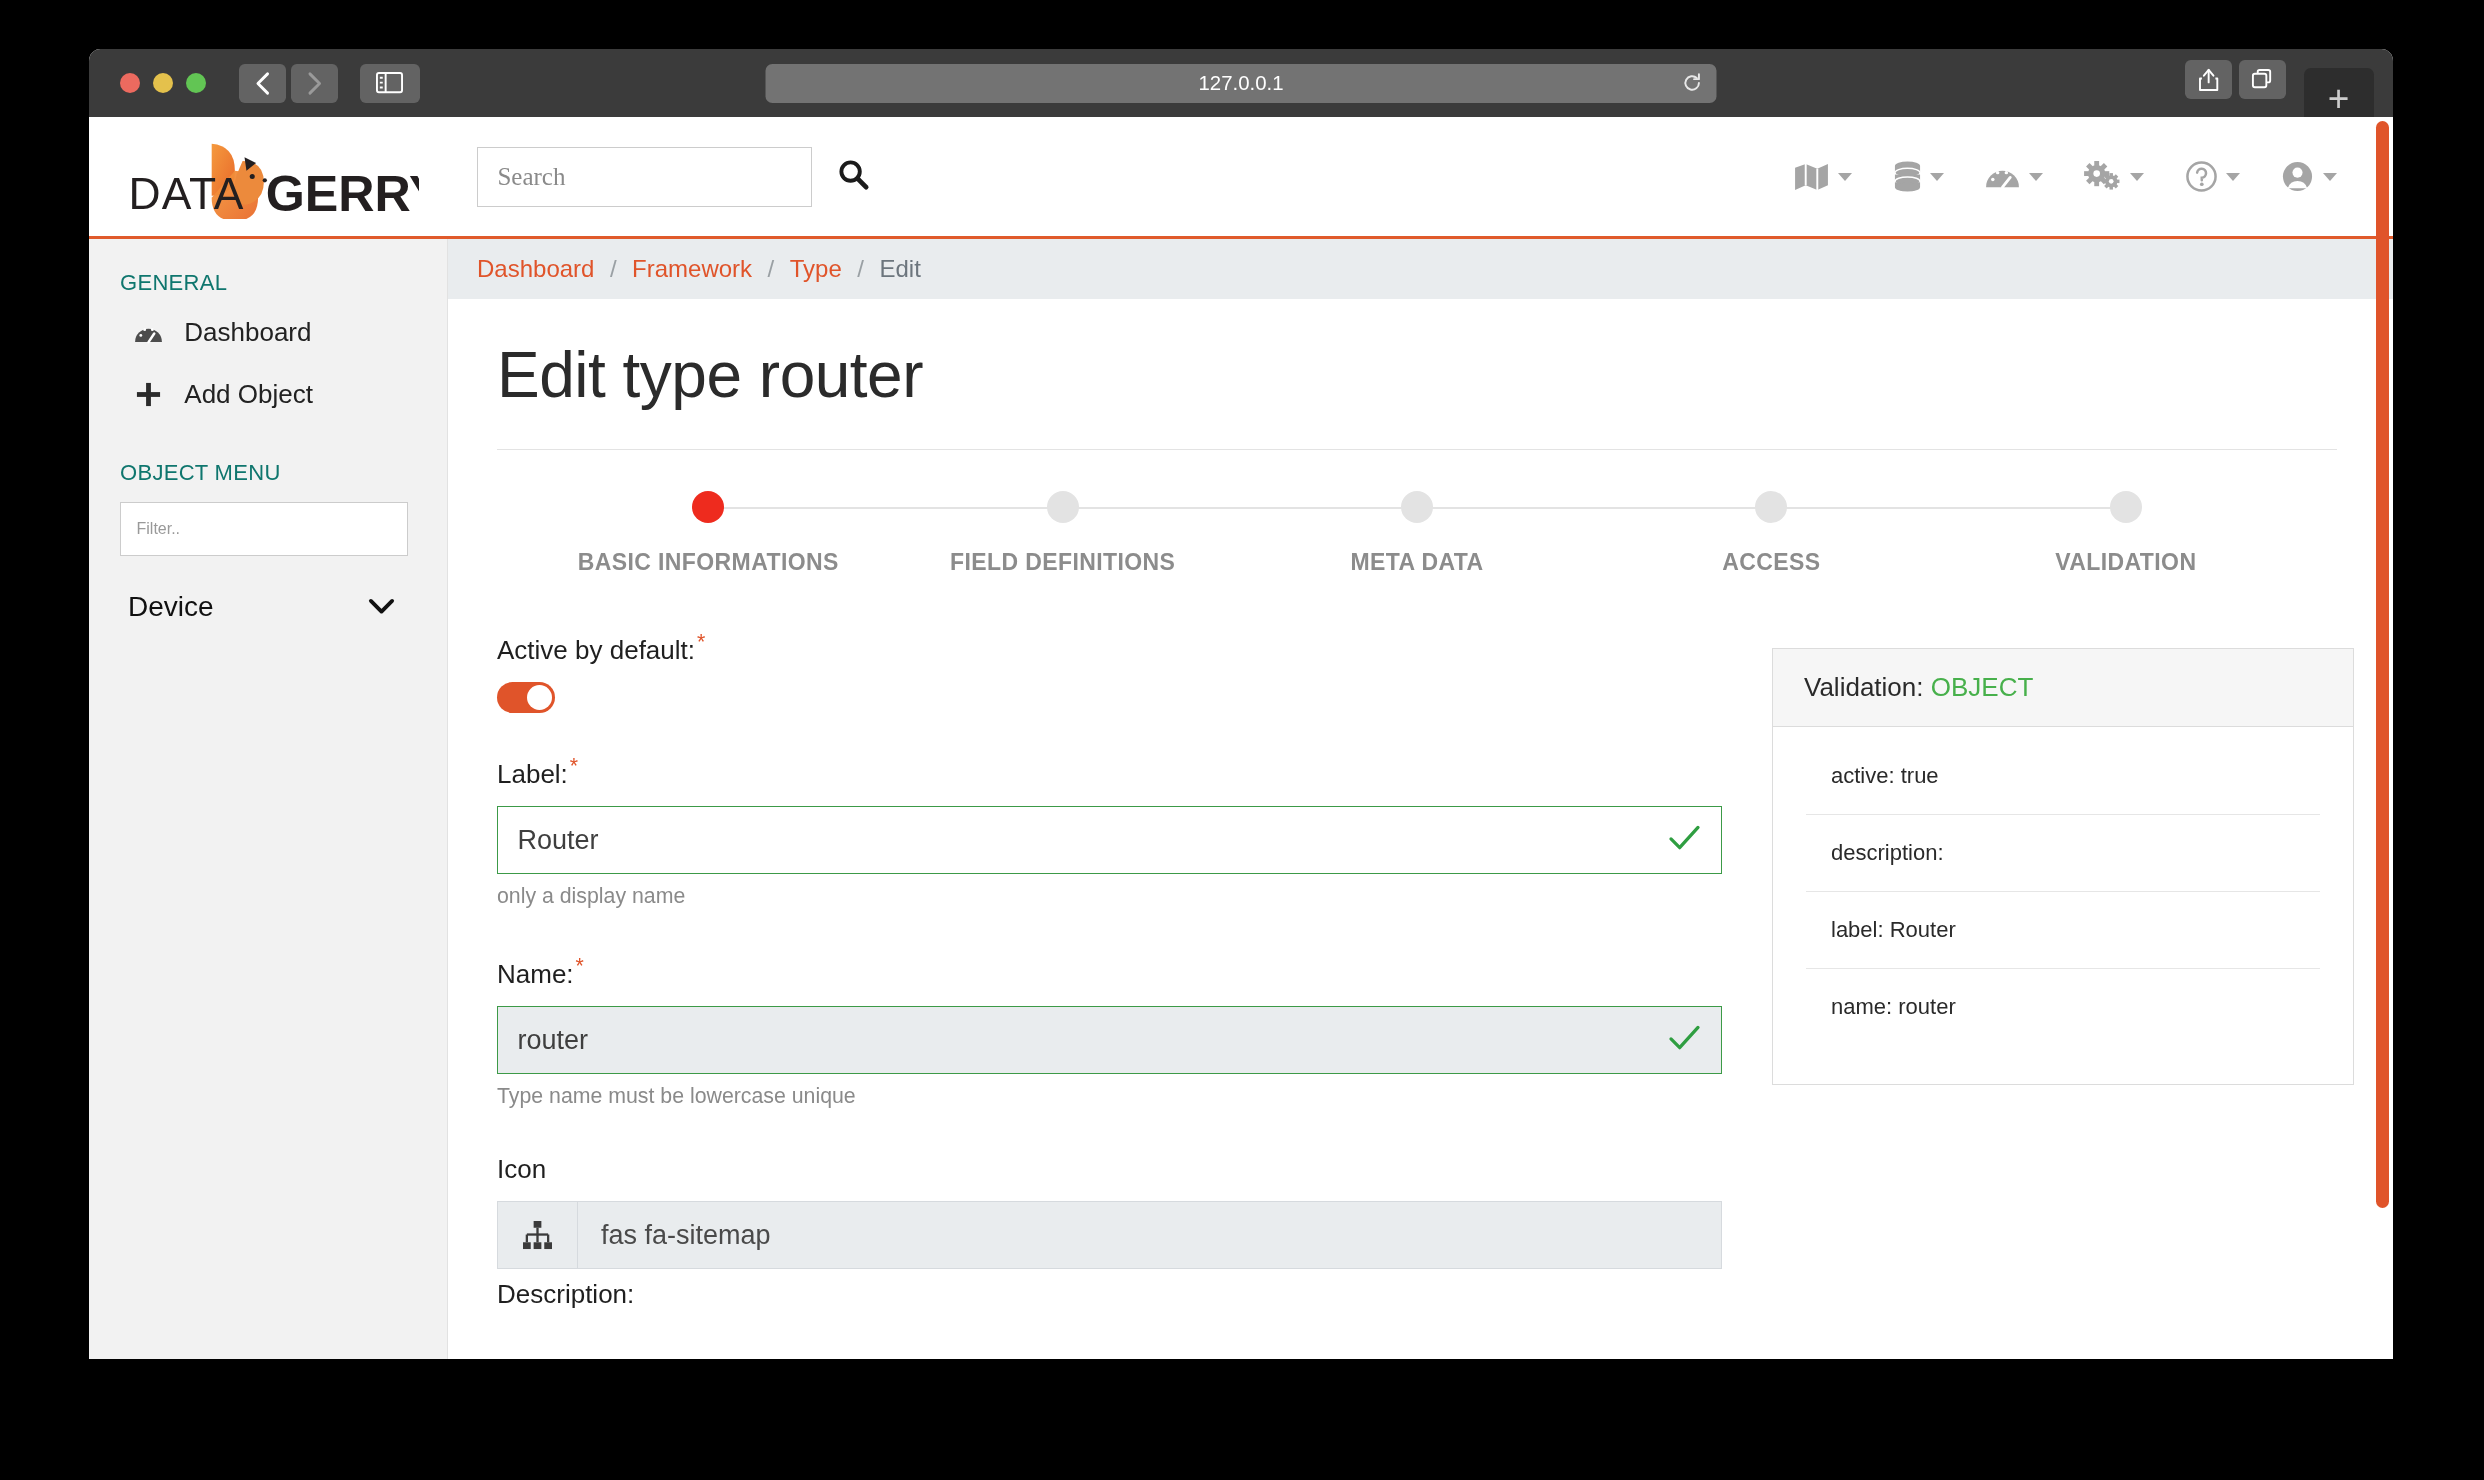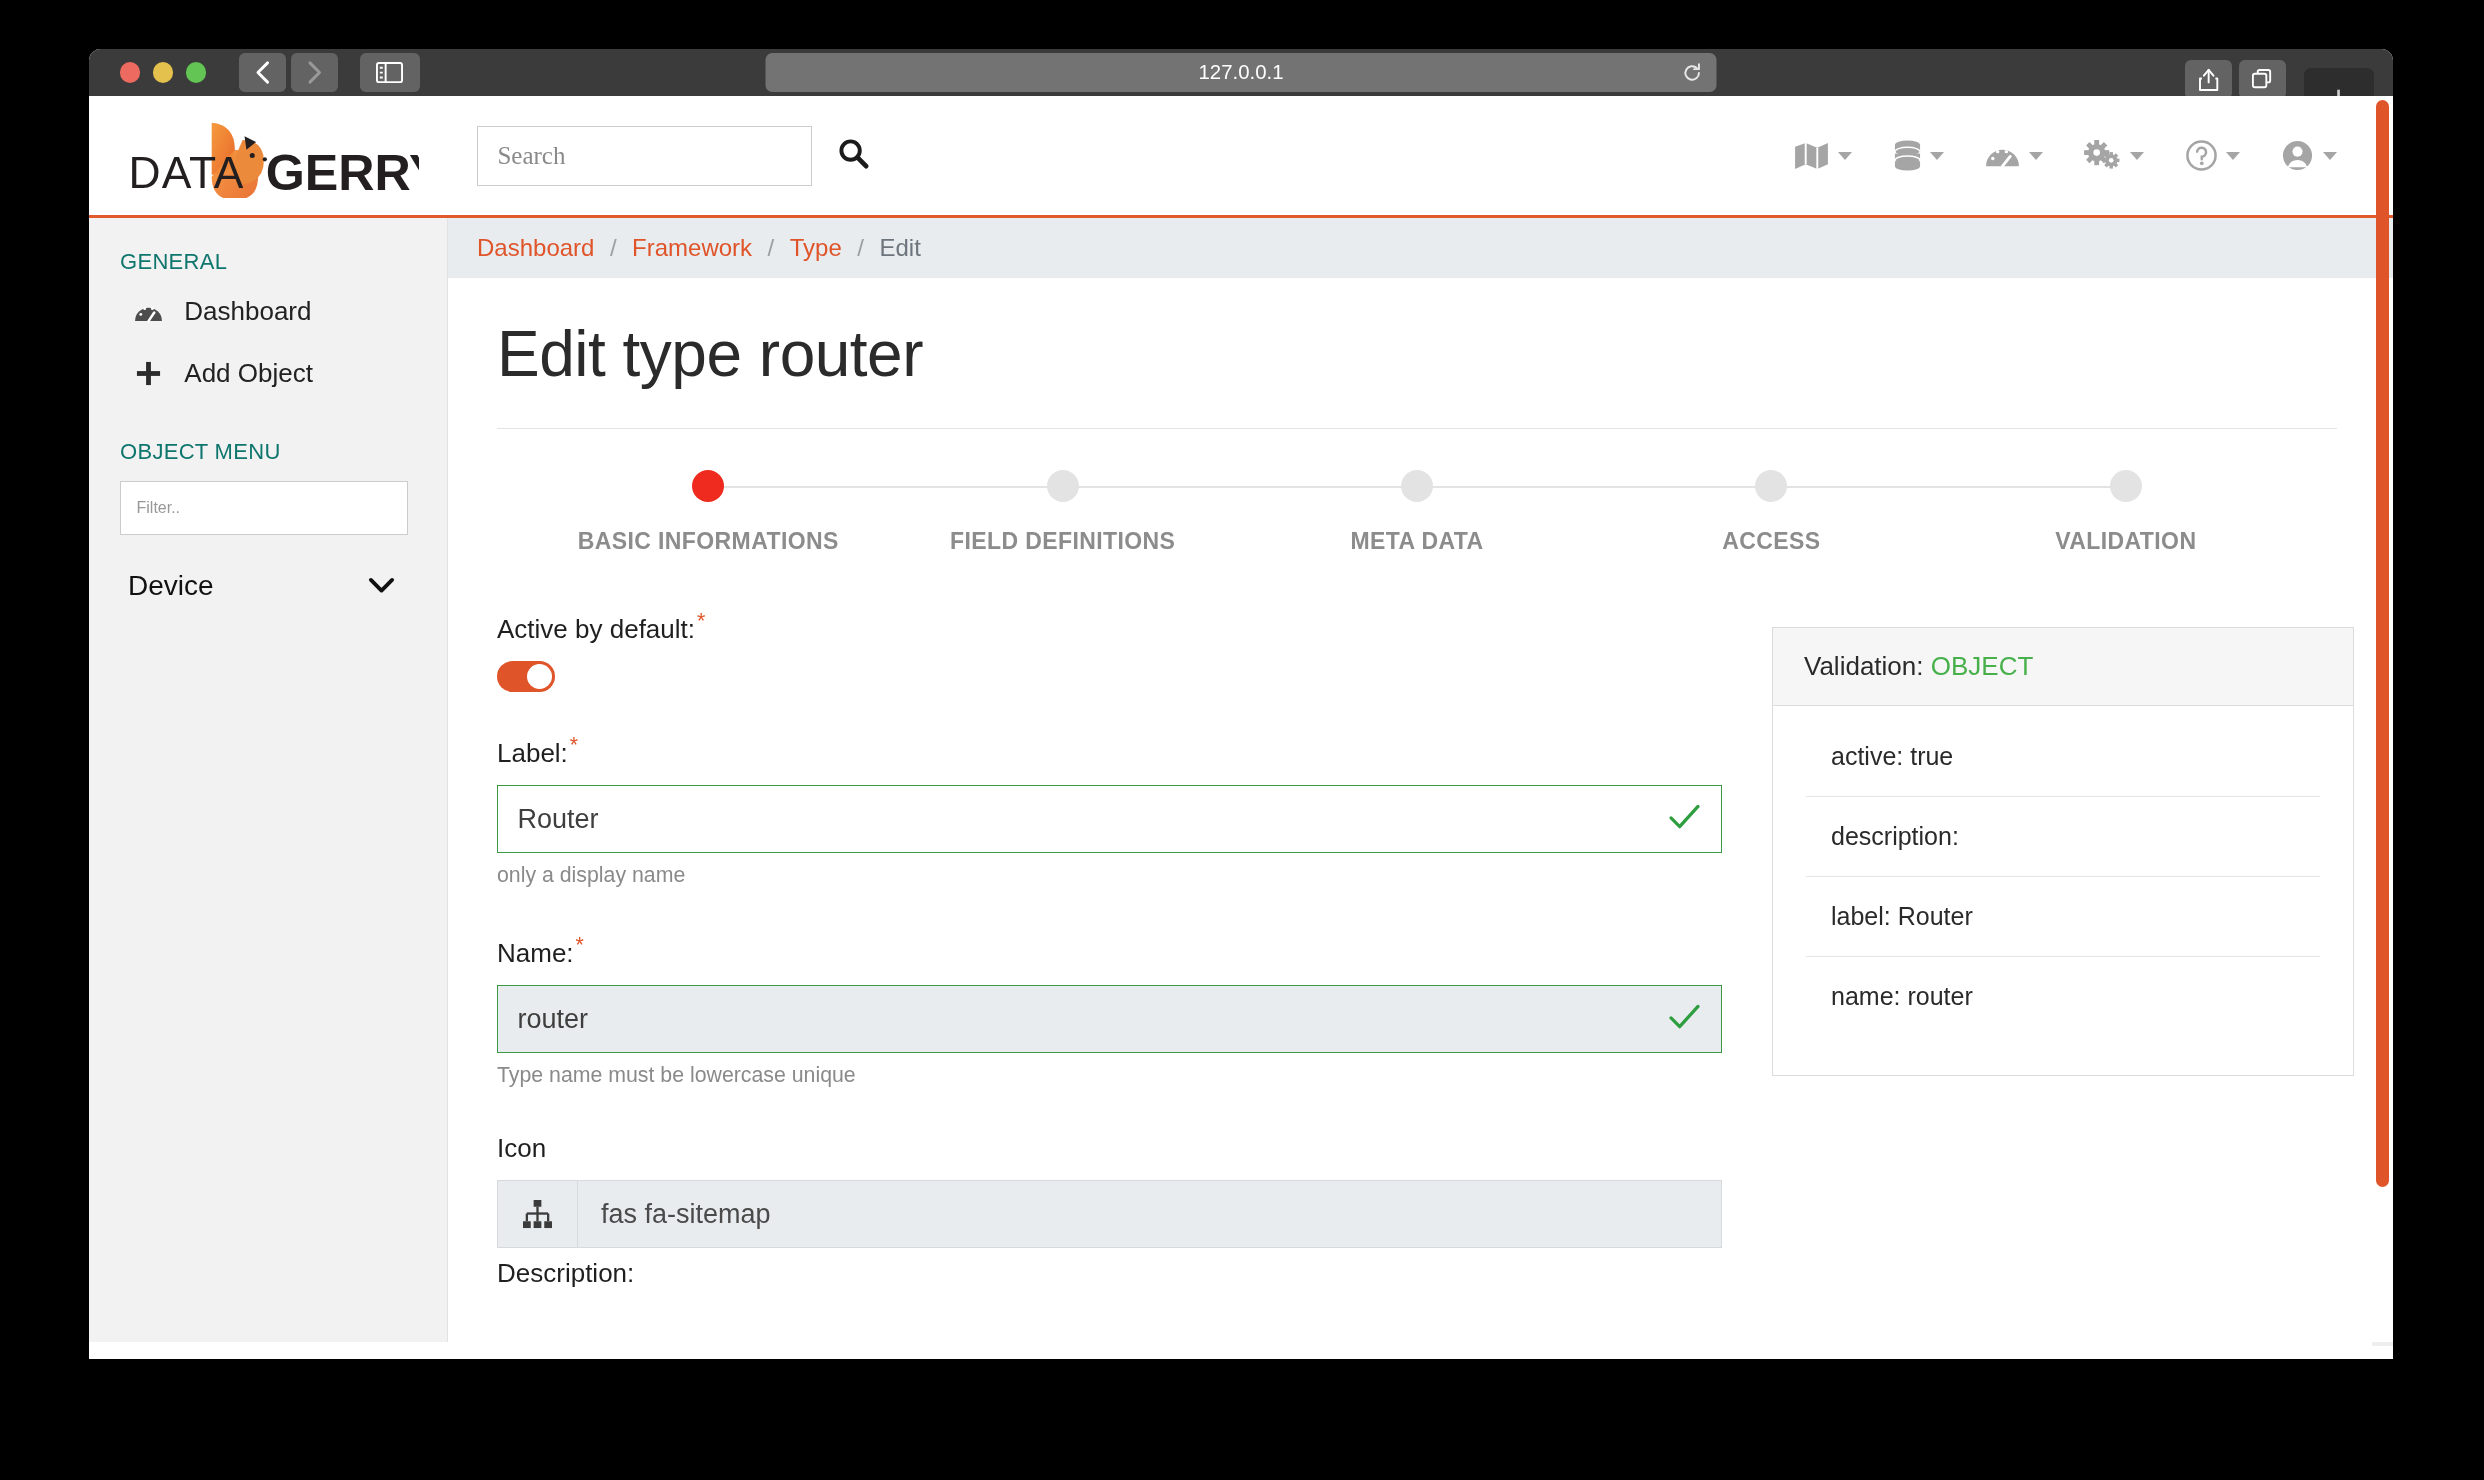--- a/index.html
+++ b/index.html
@@ -13,21 +13,21 @@
   
   .browser-window {
     position: absolute;
     left: 89px; top: 49px;
     width: 2304px; height: 1310px;
     border-radius: 11.6px 11.6px 0 0;
     background: #fff;
     overflow: hidden;
   }
   .titlebar {
-    height: 47px;
+    height: 68px;
     background: #3b3b3b;
     display: flex;
     align-items: center;
     padding: 0 17.5px;
     position: relative;
   }
   .traffic { display: flex; gap: 12.6px; margin-left: 13.6px; }
   .dot { width: 20.4px; height: 20.4px; border-radius: 50%; }
   .dot.red { background: #ec6a5f; }
   .dot.yellow { background: #e4c14c; }
@@ -309,21 +309,21 @@
   .valid-head {
     background: #f6f6f6;
     border-bottom: 1px solid #dcdcdc;
     padding: 23px 31px;
     font-size: 26px;
     color: #2a2a2a;
   }
   .valid-head .vstate { color: #47b04b; }
   .valid-list { padding: 11.6px 33px 39px 33px; }
   .valid-item {
-    font-size: 25px;
+    font-size: 22px;
     color: #2a2a2a;
     padding: 25px 0 25px 25px;
     border-bottom: 1px solid #e6e6e6;
   }
   .valid-item:last-child { border-bottom: none; }
 
   
   .scrollbar {
     position: absolute;
     right: 3.9px; top: 3.9px;

